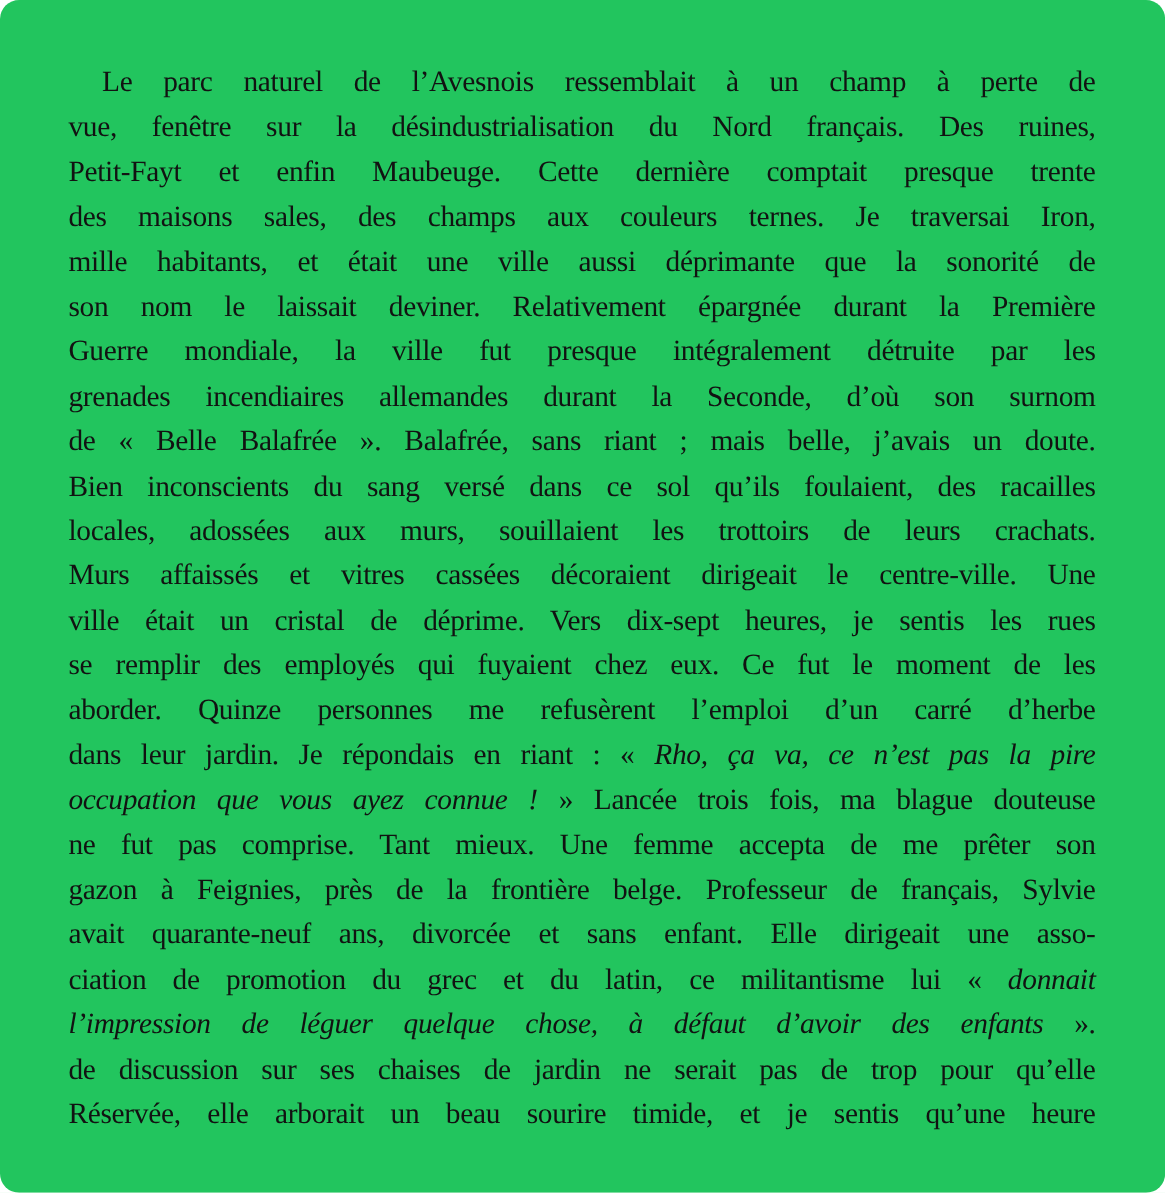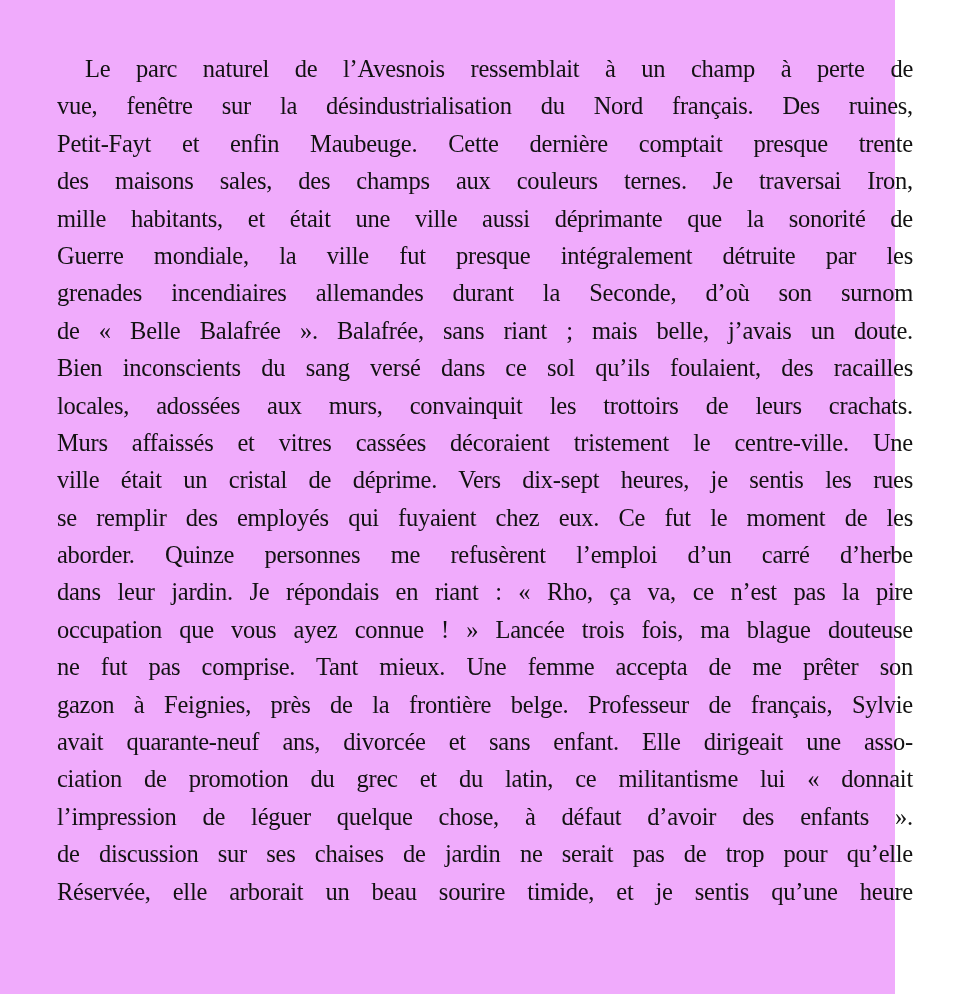--- a/index.html
+++ b/index.html
@@ -8,23 +8,24 @@
     background: #ffffff;
   }
   body {
     width: 971px;
     height: 994px;
     overflow: hidden;
     font-family: "Liberation Serif", serif;
   }
   .page {
     position: relative;
-    width: 895px;
+    width: 971px;
     height: 994px;
-    background: #f0abfc;
+    background: #22c55e;
+    border-radius: 16px;
   }
   .text-block {
     position: absolute;
     left: 57px;
     top: 50px;
     width: 856px;
     font-size: 24.5px;
     line-height: 37.4px;
     letter-spacing: -0.25px;
     color: #121212;
@@ -34,38 +35,40 @@
     text-align: justify;
     text-align-last: justify;
     -moz-text-align-last: justify;
     height: 37.4px;
     overflow: visible;
   }
   .line.indent {
     text-indent: 28px;
   }
   .italic {
+    font-style: italic;
   }
 </style>
 </head>
 <body>
 
 <div class="page">
   <div class="text-block" style="color: rgb(18, 18, 18);">
       <div class="line indent"><span>Le parc naturel de l’Avesnois ressemblait à un champ à perte de</span></div>
       <div class="line"><span>vue, fenêtre sur la désindustrialisation du Nord français. Des ruines,</span></div>
       <div class="line"><span>Petit-Fayt et enfin Maubeuge. Cette dernière comptait presque trente</span></div>
       <div class="line"><span>des maisons sales, des champs aux couleurs ternes. Je traversai Iron,</span></div>
       <div class="line"><span>mille habitants, et était une ville aussi déprimante que la sonorité de</span></div>
+      <div class="line"><span>son nom le laissait deviner. Relativement épargnée durant la Première</span></div>
       <div class="line"><span>Guerre mondiale, la ville fut presque intégralement détruite par les</span></div>
       <div class="line"><span>grenades incendiaires allemandes durant la Seconde, d’où son surnom</span></div>
       <div class="line"><span>de « Belle Balafrée ». Balafrée, sans riant ; mais belle, j’avais un doute.</span></div>
       <div class="line"><span>Bien inconscients du sang versé dans ce sol qu’ils foulaient, des racailles</span></div>
-      <div class="line"><span>locales, adossées aux murs, convainquit les trottoirs de leurs crachats.</span></div>
-      <div class="line"><span>Murs affaissés et vitres cassées décoraient tristement le centre-ville. Une</span></div>
+      <div class="line"><span>locales, adossées aux murs, souillaient les trottoirs de leurs crachats.</span></div>
+      <div class="line"><span>Murs affaissés et vitres cassées décoraient dirigeait le centre-ville. Une</span></div>
       <div class="line"><span>ville était un cristal de déprime. Vers dix-sept heures, je sentis les rues</span></div>
       <div class="line"><span>se remplir des employés qui fuyaient chez eux. Ce fut le moment de les</span></div>
       <div class="line"><span>aborder. Quinze personnes me refusèrent l’emploi d’un carré d’herbe</span></div>
       <div class="line"><span>dans leur jardin. Je répondais en riant : « </span><span class="italic">Rho, ça va, ce n’est pas la pire</span></div>
       <div class="line"><span class="italic">occupation que vous ayez connue !</span><span> » Lancée trois fois, ma blague douteuse</span></div>
       <div class="line"><span>ne fut pas comprise. Tant mieux. Une femme accepta de me prêter son</span></div>
       <div class="line"><span>gazon à Feignies, près de la frontière belge. Professeur de français, Sylvie</span></div>
       <div class="line"><span>avait quarante-neuf ans, divorcée et sans enfant. Elle dirigeait une asso-</span></div>
       <div class="line"><span>ciation de promotion du grec et du latin, ce militantisme lui « </span><span class="italic">donnait</span></div>
       <div class="line"><span class="italic">l’impression de léguer quelque chose, à défaut d’avoir des enfants</span><span> ».</span></div>

